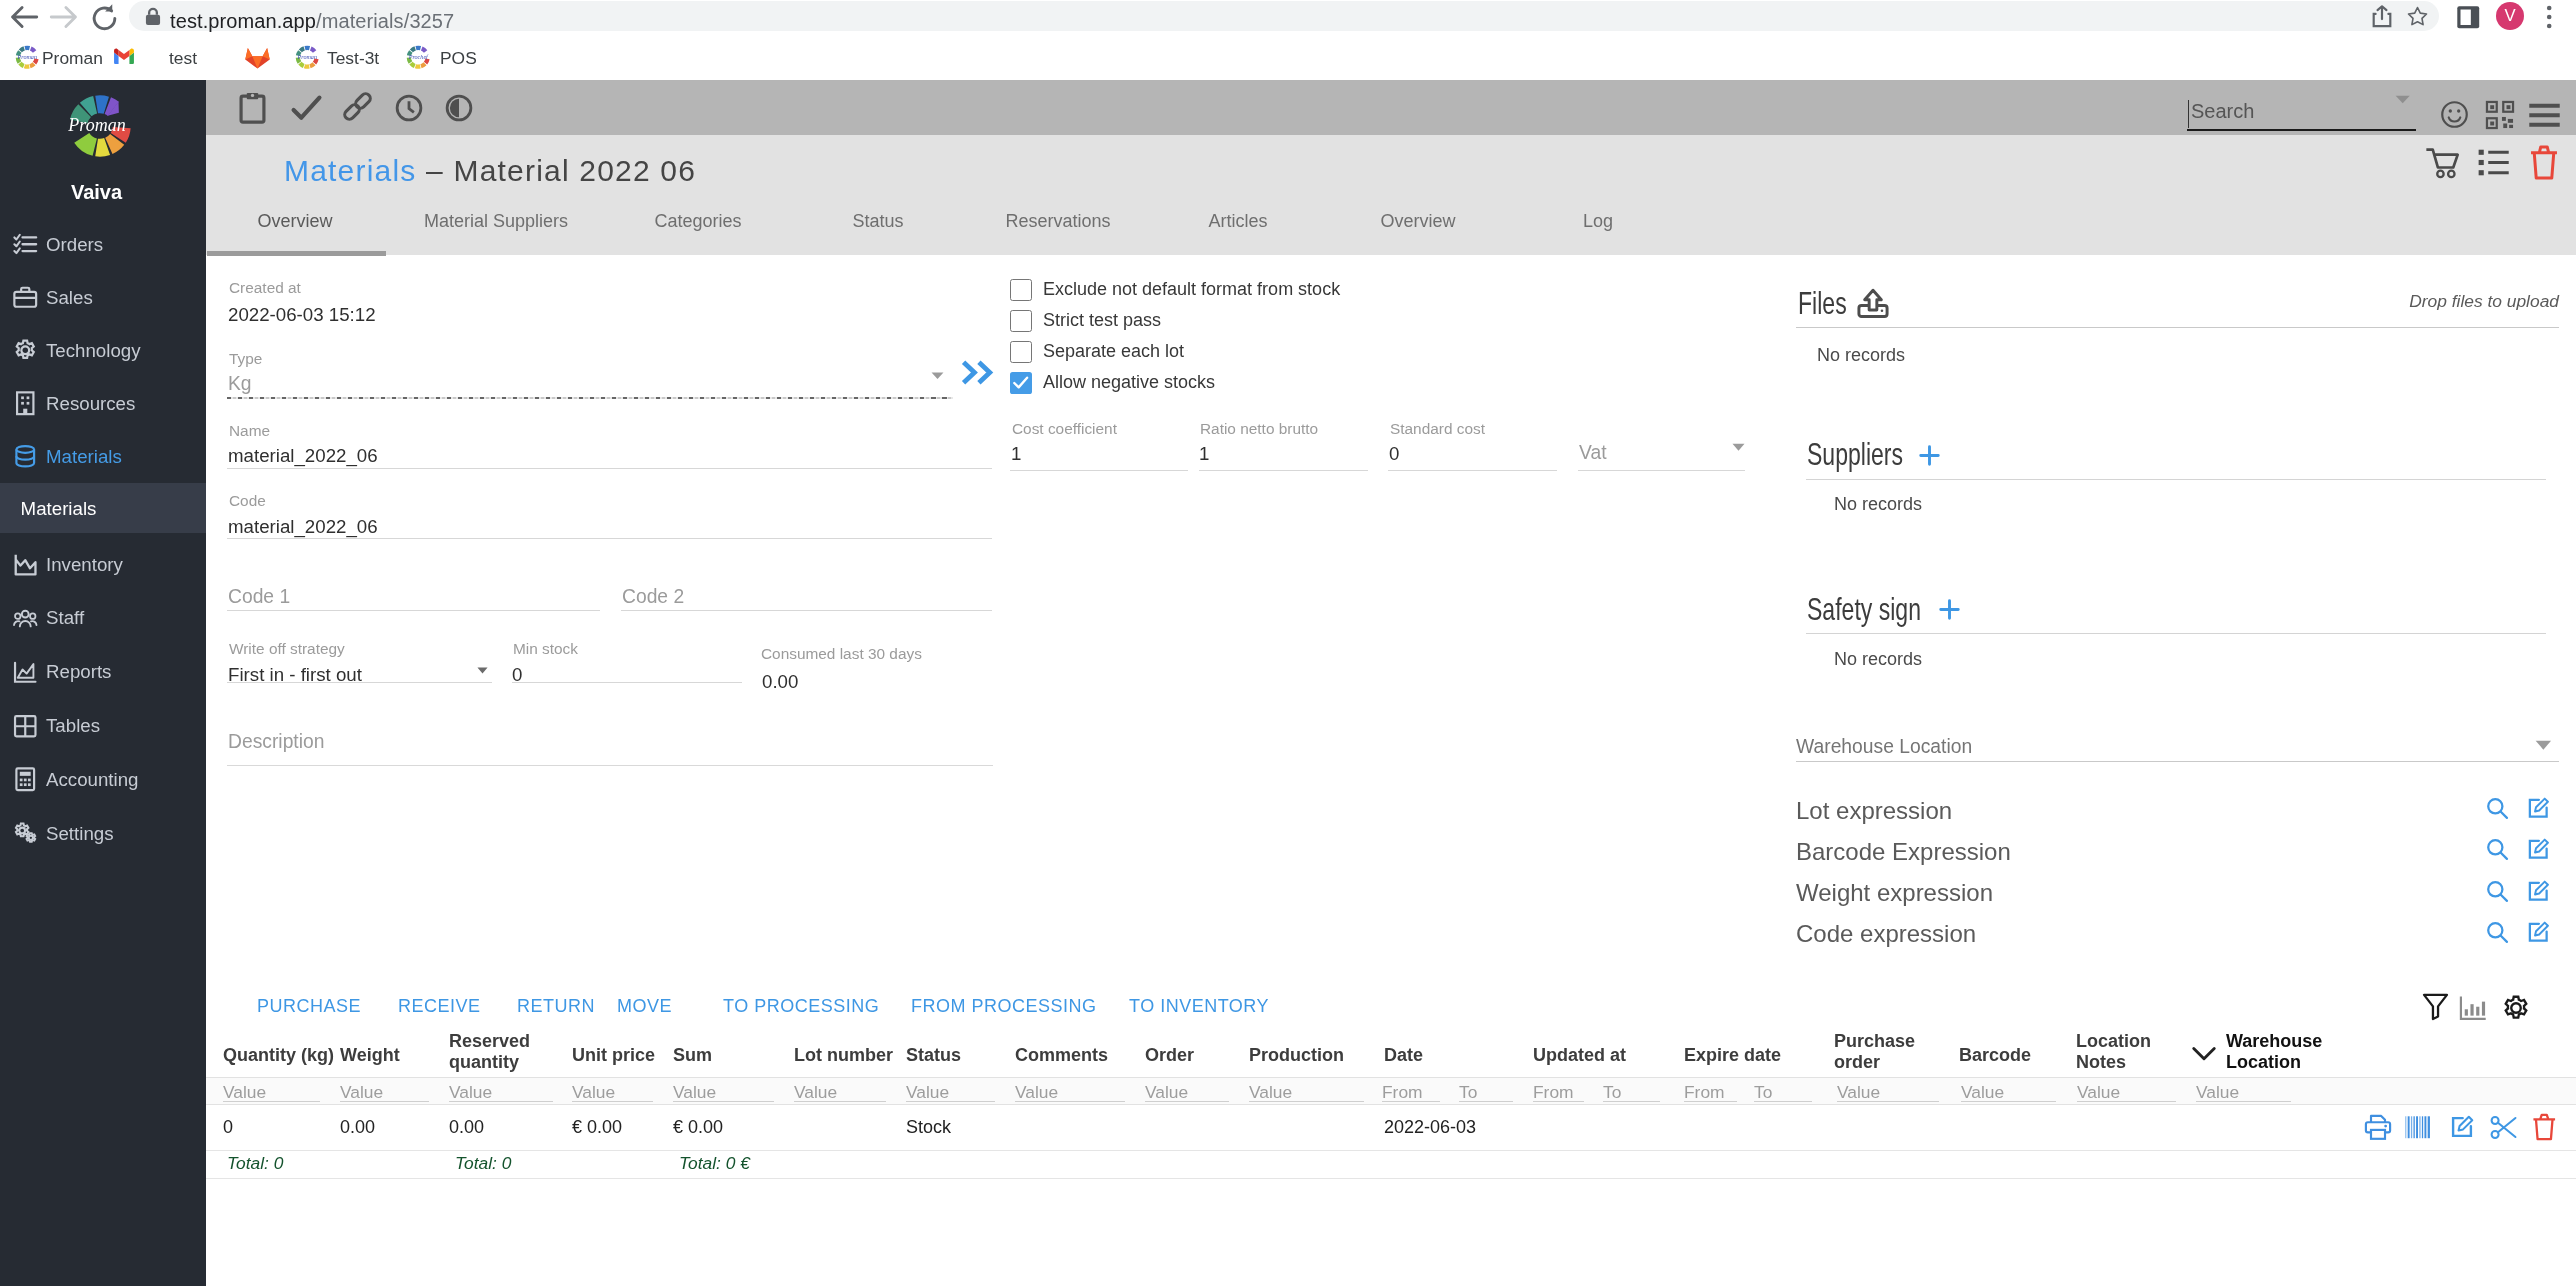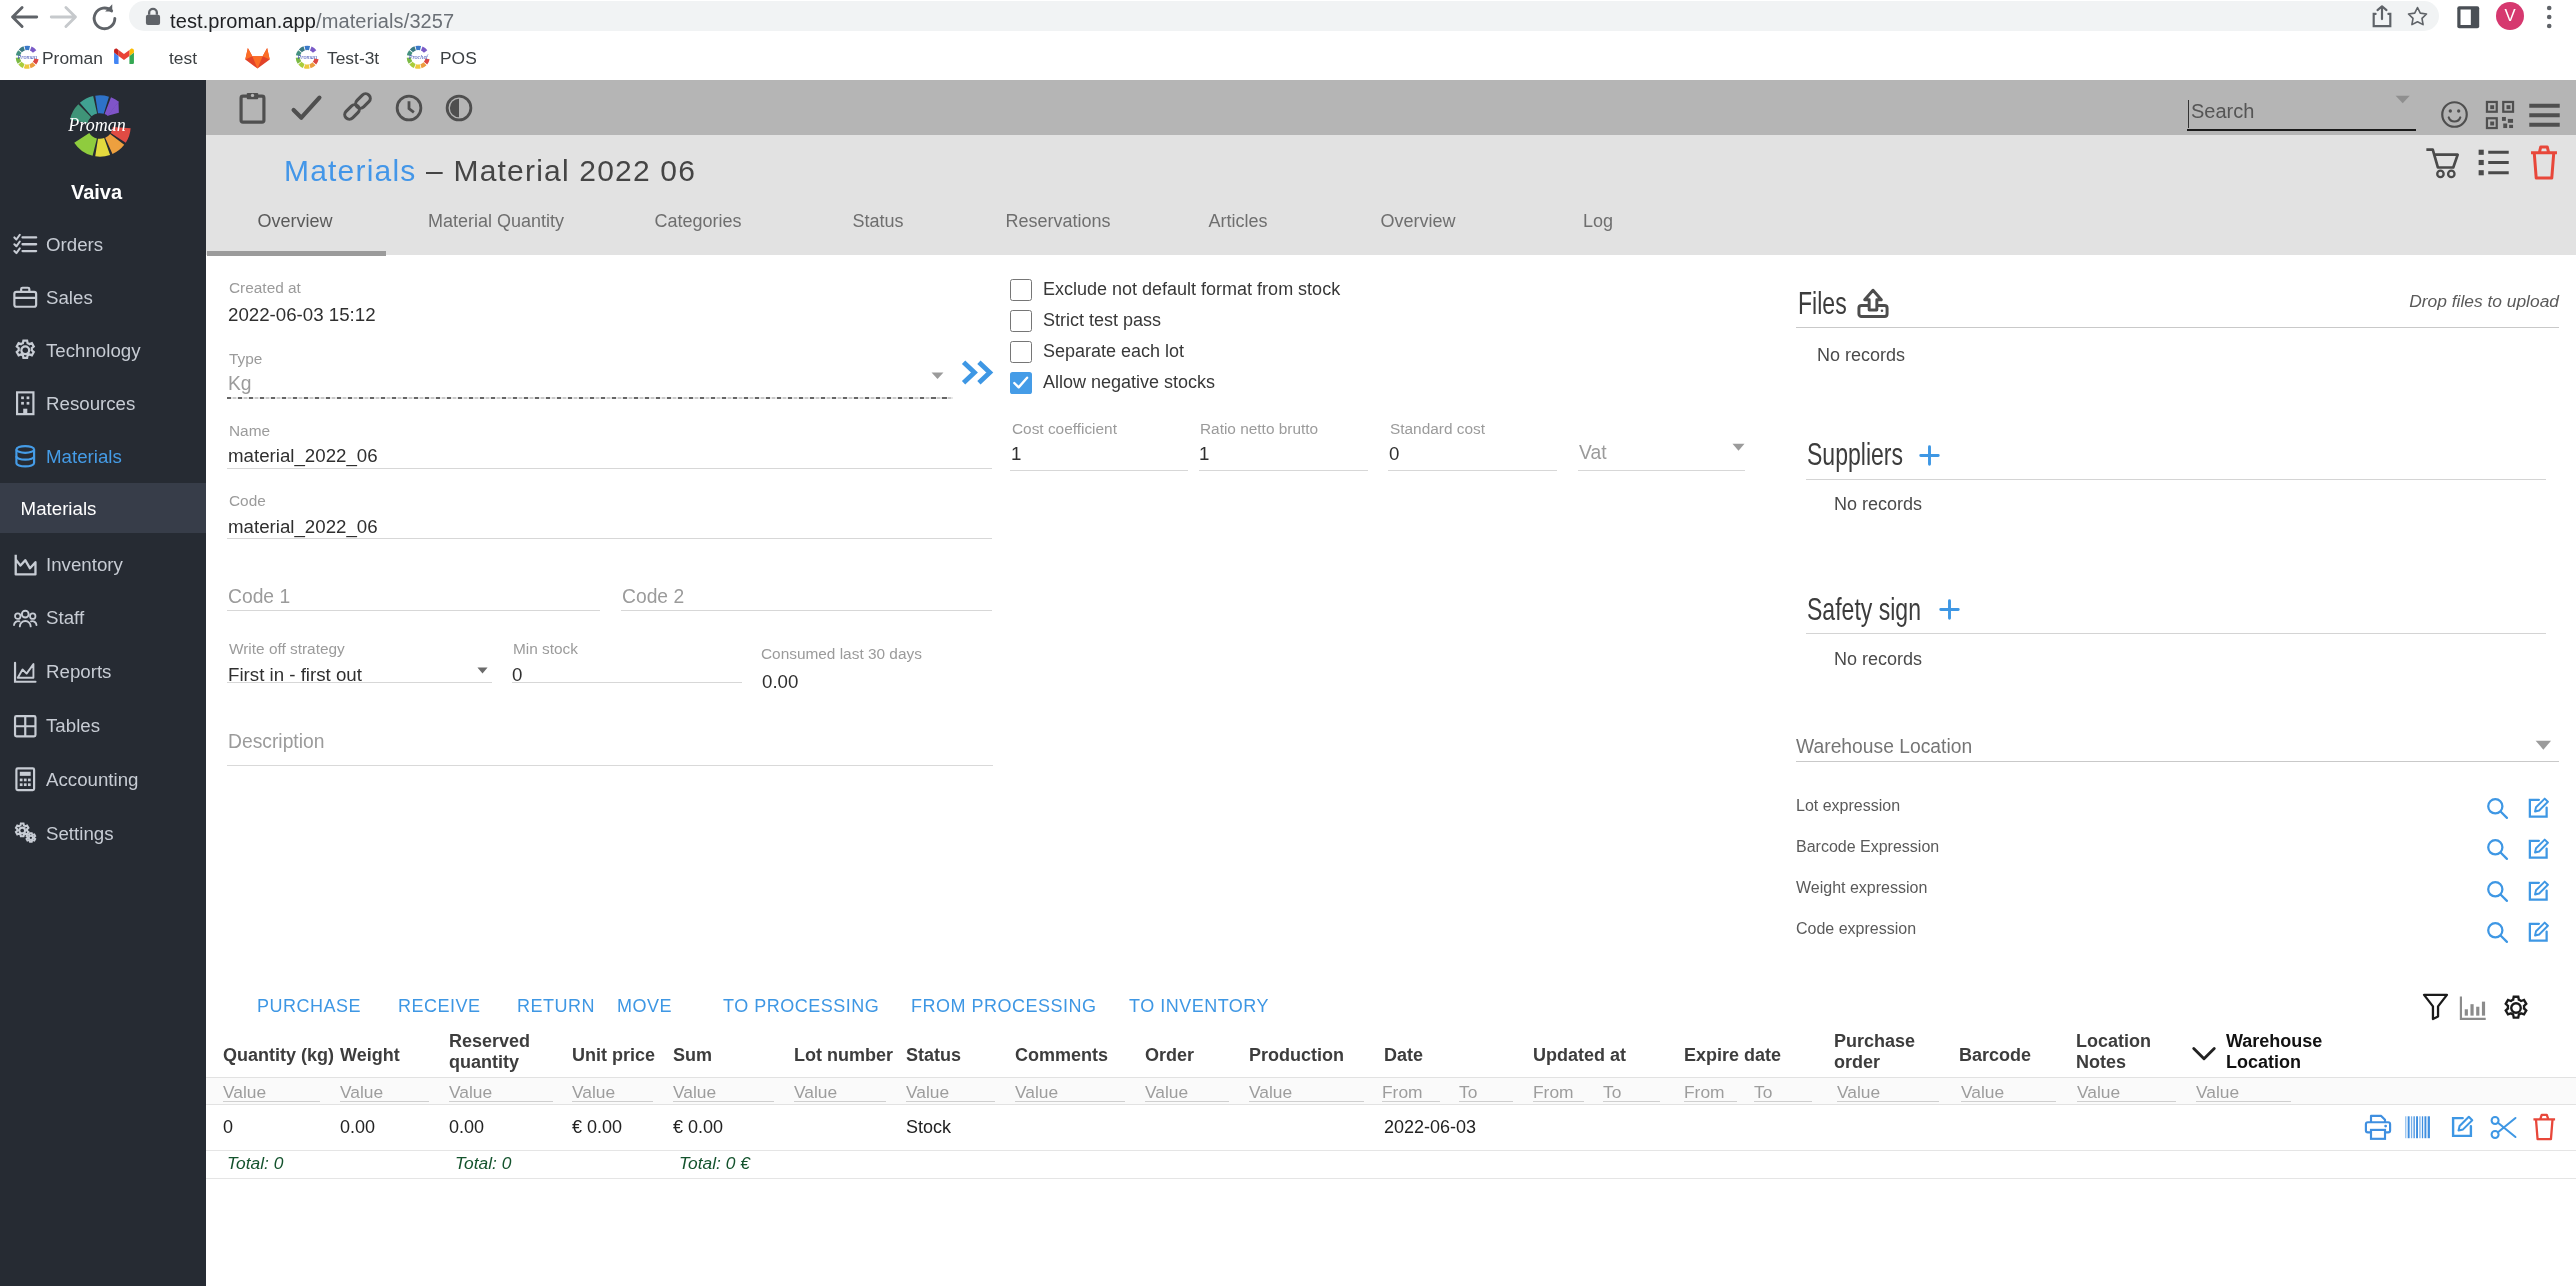--- a/index.html
+++ b/index.html
@@ -9,21 +9,21 @@
 .hl { position:absolute; height:1.3px; background:#d7d7d7; }
 .lb { position:absolute; color:#9b9b9b; font-size:15.4px; white-space:nowrap; }
 .val { position:absolute; color:#2f2f2f; font-size:18.7px; white-space:nowrap; }
 .ph { position:absolute; color:#9b9b9b; font-size:19.3px; white-space:nowrap; }
 svg { position:absolute; overflow:visible; }
 .tabt { top:211px; transform:translateX(-50%); font-size:18px; color:#6f6f6f; white-space:nowrap; }
 .cklb { position:absolute; font-size:18px; color:#383838; white-space:nowrap; }
 .ckbx { position:absolute; width:22px; height:22px; border:1.9px solid #767676; border-radius:2.6px; }
 .secthead { position:absolute; font-size:32px; font-weight:normal; color:#3c3c3c; white-space:nowrap; transform:scaleX(0.72); transform-origin:0 50%; }
 .norec { position:absolute; font-size:18px; color:#4a4a4a; white-space:nowrap; }
-.expr { position:absolute; font-size:16px; color:#5a5a5a; white-space:nowrap; }
+.expr { position:absolute; font-size:24px; color:#5a5a5a; white-space:nowrap; }
 .btn { position:absolute; font-size:18px; color:#3e97e4; letter-spacing:0.5px; white-space:nowrap; }
 .th { position:absolute; font-size:18px; font-weight:bold; color:#3d3d3d; white-space:nowrap; }
 .fv { position:absolute; font-size:17.4px; color:#9d9d9d; white-space:nowrap; }
 .td { position:absolute; font-size:18px; color:#222; white-space:nowrap; }
 .tot { position:absolute; font-size:17.4px; font-style:italic; color:#14532d; white-space:nowrap; }
 .mitem { position:absolute; font-size:18.7px; color:#c7ccd4; white-space:nowrap; }
 .bmt { position:absolute; top:48px; font-size:17.4px; color:#3c4043; white-space:nowrap; }
 </style>
 </head>
 <body>
@@ -80,21 +80,21 @@
 <div class="abs" style="left:0;top:80px;width:206px;height:1206px;background:#262b33;"></div>
 
 <div class="abs" style="left:206px;top:80px;width:2370px;height:55px;background:#b5b5b5;"></div>
 
 <div class="abs" style="left:206px;top:135px;width:2370px;height:120px;background:#e2e2e2;"></div>
 
 <div class="abs" style="left:250px;top:154px;font-size:30px;color:#4396e8;letter-spacing:1.2px;margin-left:34px;">Materials<span style="color:#454545;"> – Material 2022 06</span></div>
 
 <div id="tabs">
   <div class="abs tabt" style="left:295px;color:#5a5a5a;">Overview</div>
-  <div class="abs tabt" style="left:496px;">Material Quantity</div>
+  <div class="abs tabt" style="left:496px;">Material Suppliers</div>
   <div class="abs tabt" style="left:698px;">Categories</div>
   <div class="abs tabt" style="left:878px;">Status</div>
   <div class="abs tabt" style="left:1058px;">Reservations</div>
   <div class="abs tabt" style="left:1238px;">Articles</div>
   <div class="abs tabt" style="left:1418px;">Overview</div>
   <div class="abs tabt" style="left:1598px;">Log</div>
 </div>
 <div class="abs" style="left:207px;top:251px;width:179px;height:4.5px;background:#9b9b9b;"></div>
 
 <div class="lb" style="left:229px;top:279px;">Created at</div>

